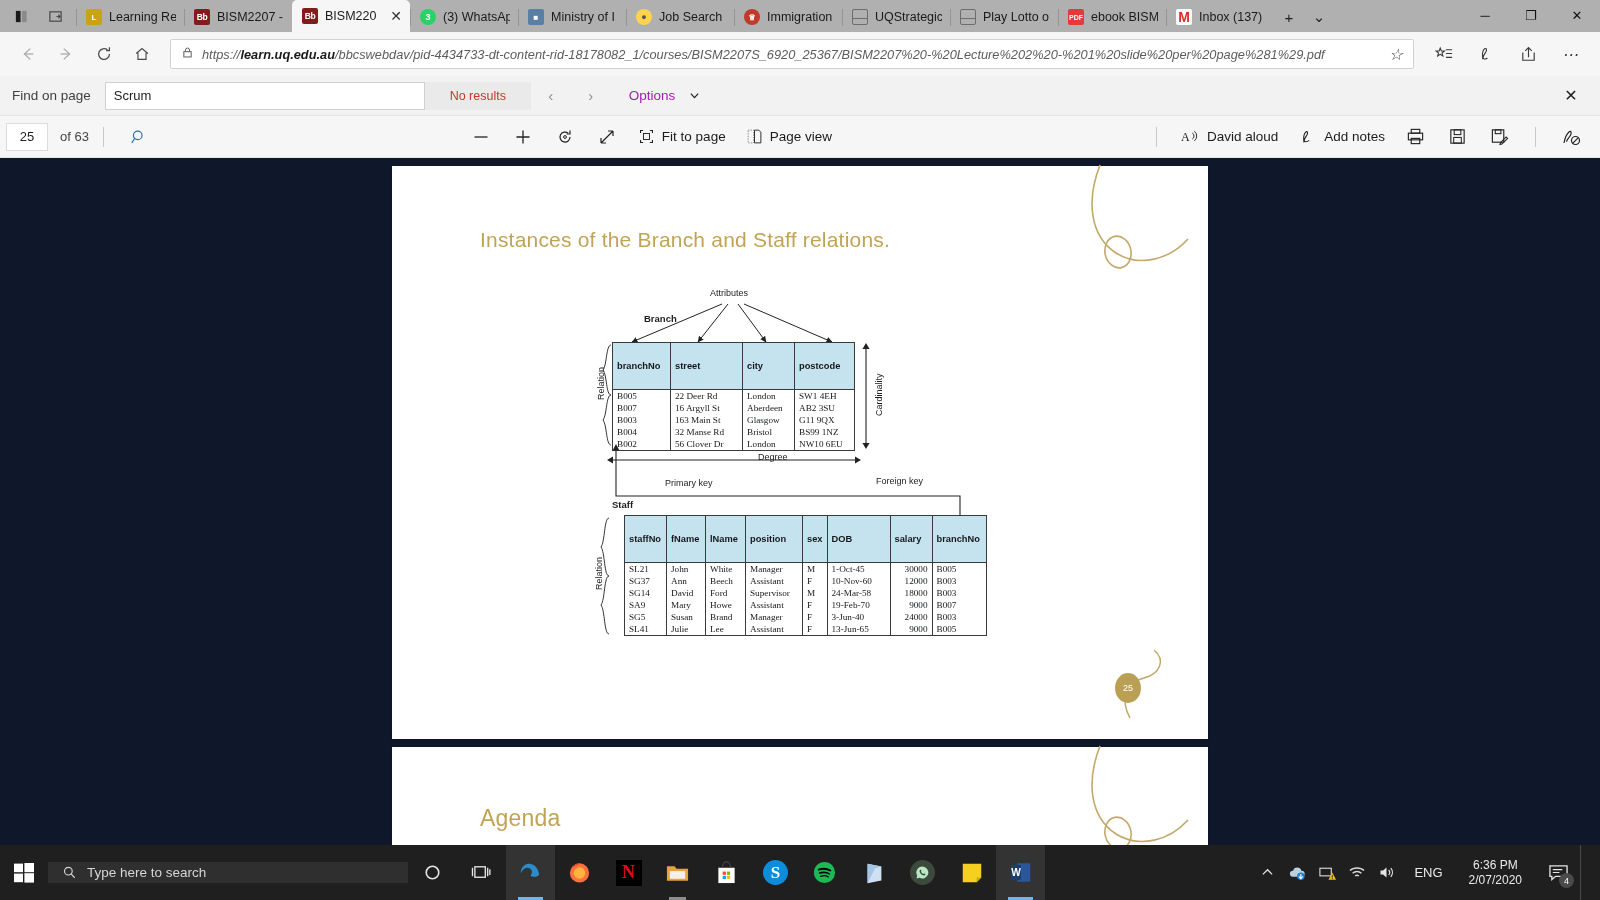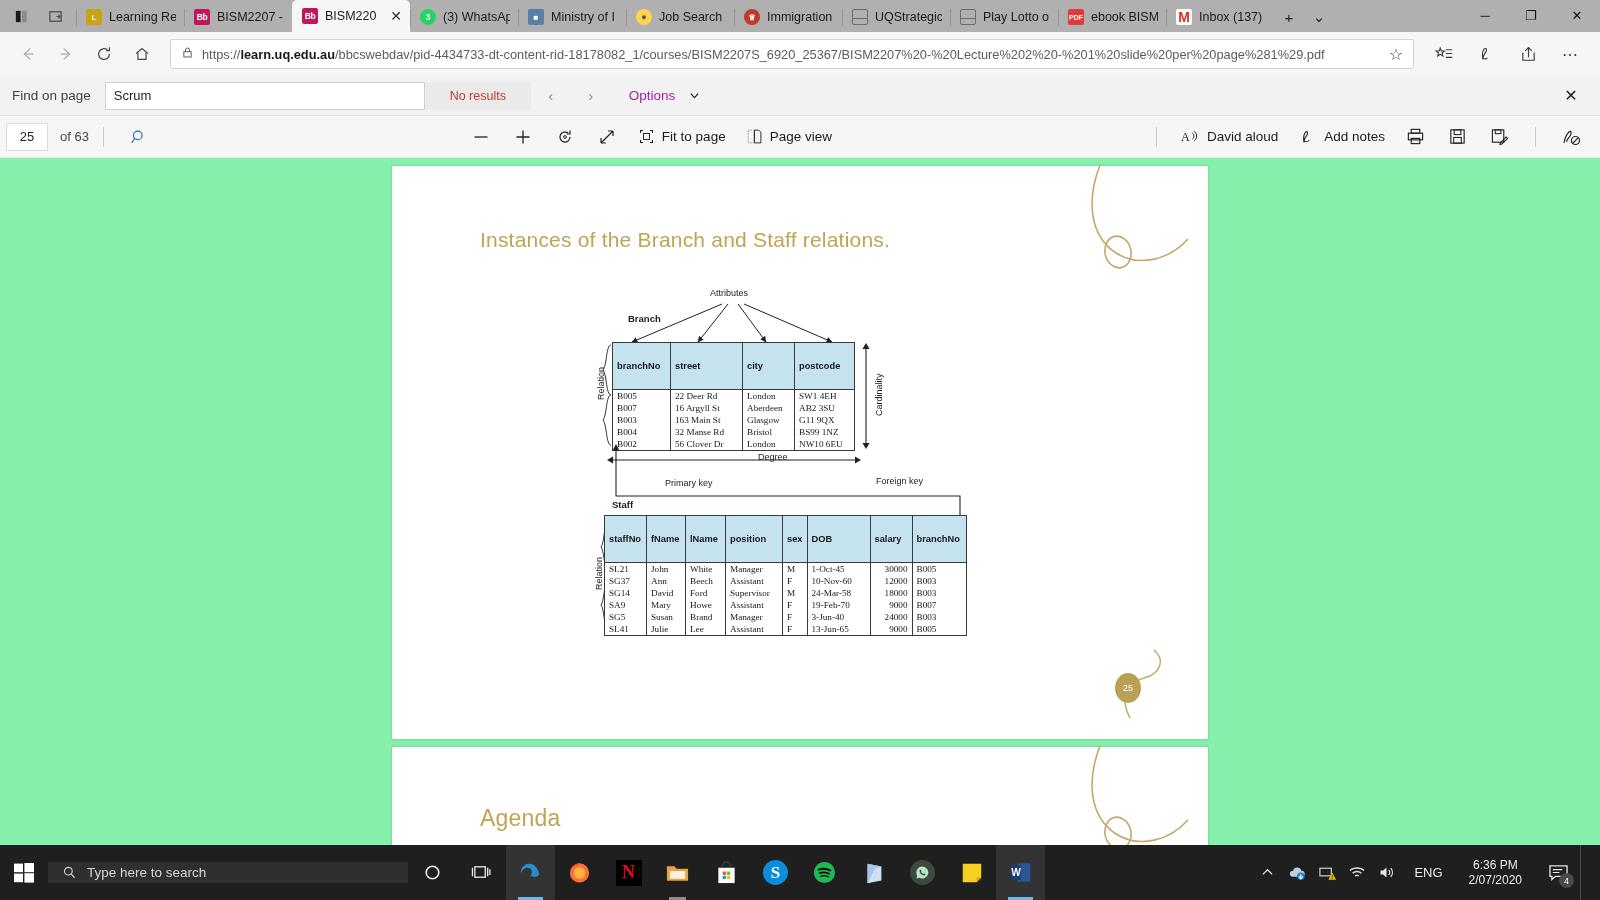--- a/index.html
+++ b/index.html
@@ -42,21 +42,21 @@
     border-radius: 5px 5px 0 0;
   }
   .tab.active::before { display: none; }
   .tab-label { overflow: hidden; text-overflow: clip; flex: 1; min-width: 0; }
   .tab-close { font-size: 14px; color: #333; padding-left: 2px; }
   .favicon {
     width: 16px; height: 16px; flex: 0 0 16px;
     display: flex; align-items: center; justify-content: center;
     font-size: 9px; font-weight: bold; border-radius: 2px;
   }
-  .fav-bb { background: #be185d; color: #fff; font-size: 8.5px; letter-spacing: -0.3px;}
+  .fav-bb { background: #7f1d1d; color: #fff; font-size: 8.5px; letter-spacing: -0.3px;}
   .fav-lr { background: #c8a415; color: #fff; font-size: 8px; }
   .fav-wa { background: #25d366; color: #fff; border-radius: 50%; font-size: 9px; }
   .fav-min { background: #5a7fa5; color: #fff; border-radius: 2px; font-size: 8px; }
   .fav-job { background: #ffd34e; border-radius: 50%; color:#555; font-size: 9px;}
   .fav-imm { background: #c0392b; border-radius: 50%; color:#fff; font-size: 8px; }
   .fav-plain { border: 1.6px solid #6d6d6d; border-radius: 2px; background: transparent; }
   .fav-plain::after{ content:""; display:block; width:100%; height:3px; border-bottom:1.6px solid #6d6d6d;}
   .fav-pdf { background: #e03a3a; color:#fff; font-size: 7px; }
   .fav-gm  { color: #d93025; font-size: 14px; font-weight: bold; background: #fff; }
   .tab-newbtn, .tab-dropbtn {
@@ -66,21 +66,21 @@
   .wincontrols { display: flex; align-items: flex-start; height: 32px; margin-left: auto; }
   .wc {
     width: 46px; height: 30px; display: flex; align-items: center; justify-content: center;
     font-size: 13px; color: #111;
   }
 
   
   #navbar {
     position: absolute; top: 32px; left: 0; width: 1600px; height: 44px;
     background: #f6f6f6;
-    display: flex; align-items: center; padding: 0 10px; gap: 2px;
+    display: flex; align-items: center; padding: 0 10px; gap: 2px; font-style: italic;
   }
   .navbtn {
     width: 36px; height: 34px; display: flex; align-items: center; justify-content: center;
     color: #4a4a4a;
   }
   .navbtn.disabled { color: #aaaaaa; }
   #addressbox {
     flex: 1; height: 30px; background: #ffffff; border: 1px solid #d2d2d2;
     display: flex; align-items: center; padding: 0 6px 0 10px; margin: 0 8px;
     border-radius: 2px; min-width: 0;
@@ -142,21 +142,21 @@
     height: 30px; display: flex; align-items: center; justify-content: center; gap: 7px;
     padding: 0 10px; font-size: 13.5px; color: #1b1b1b;
   }
   .tbtn.icononly { width: 42px; padding: 0; }
   #pdf-center { display: flex; align-items: center; margin-left: auto; justify-content: flex-end; }
   #pdf-right { display: flex; align-items: center; margin-left: auto; margin-right: 8px; }
 
   
   #viewer {
     position: absolute; top: 158px; left: 0; width: 1600px; height: 687px;
-    background: #86efac; overflow: hidden;
+    background: #0f172a; overflow: hidden;
   }
   .page {
     position: absolute; left: 392px; width: 816px; background: #ffffff;
     box-shadow: 0 0 2px rgba(0,0,0,0.22);
   }
   #page25 { top: 8px; height: 573px; }
   #page26 { top: 589px; height: 573px; }
   .slide-title {
     position: absolute; left: 88px; top: 62px;
     font-size: 21px; color: #c0a455; letter-spacing: 0.2px;
@@ -496,21 +496,21 @@
             <marker id="ah" markerWidth="7" markerHeight="7" refX="5.5" refY="3" orient="auto">
               <path d="M0,0 L6,3 L0,6 z" fill="#222"></path>
             </marker>
           </defs>
         <path d="M134 4 L44 42" stroke="#222" stroke-width="1" fill="none" marker-end="url(#ah)"></path>
         <path d="M140 4 L110 42" stroke="#222" stroke-width="1" fill="none" marker-end="url(#ah)"></path>
         <path d="M150 4 L178 42" stroke="#222" stroke-width="1" fill="none" marker-end="url(#ah)"></path>
         <path d="M156 4 L244 42" stroke="#222" stroke-width="1" fill="none" marker-end="url(#ah)"></path>
       </svg>
 
-      <div class="fig-txt lbl-bold" style="left:8px; top:25px;padding-left:32px;">Branch</div>
+      <div class="fig-txt lbl-bold" style="left:24px; top:25px;padding-left:32px;">Branch</div>
 
       <div class="fig-txt" style="left:12px; top:55px; font-size:9px;">
         <svg width="14" height="110" viewBox="0 0 14 110">
           <path d="M11 2 C6 2 7 22 3 27 C7 32 6 52 11 52" fill="none" stroke="#333" stroke-width="1"></path>
           <path d="M11 52 C6 52 7 72 3 77 C7 82 6 102 11 102" fill="none" stroke="#333" stroke-width="1"></path>
         </svg>
       </div>
       <span class="vert-label" style="left:8px; top:112px;">Relation</span>
 
       <table class="rel-table" id="branch-table" style="left:24px; top:54px; width:243px;">
@@ -581,21 +581,21 @@
       <div class="fig-txt lbl-bold" style="left:24px; top:211px;">Staff</div>
 
       <div style="position:absolute; left:10px; top:228px;">
         <svg width="14" height="128" viewBox="0 0 14 128">
           <path d="M11 2 C6 2 7 26 3 31 C7 36 6 60 11 60" fill="none" stroke="#333" stroke-width="1"></path>
           <path d="M11 60 C6 60 7 84 3 89 C7 94 6 118 11 118" fill="none" stroke="#333" stroke-width="1"></path>
         </svg>
       </div>
       <span class="vert-label" style="left:6px; top:302px;">Relation</span>
 
-      <table class="rel-table" id="staff-table" style="left:16px; top:227px; width:363px;">
+      <table class="rel-table" id="staff-table" style="left:36px; top:227px; width:363px;">
         <thead>
             <tr>
           <th style="width:42px">staffNo</th>
           <th style="width:39px">fName</th>
           <th style="width:40px">lName</th>
           <th style="width:57px">position</th>
           <th style="width:24px">sex</th>
           <th style="width:63px">DOB</th>
           <th style="width:42px">salary</th>
           <th>branchNo</th>

